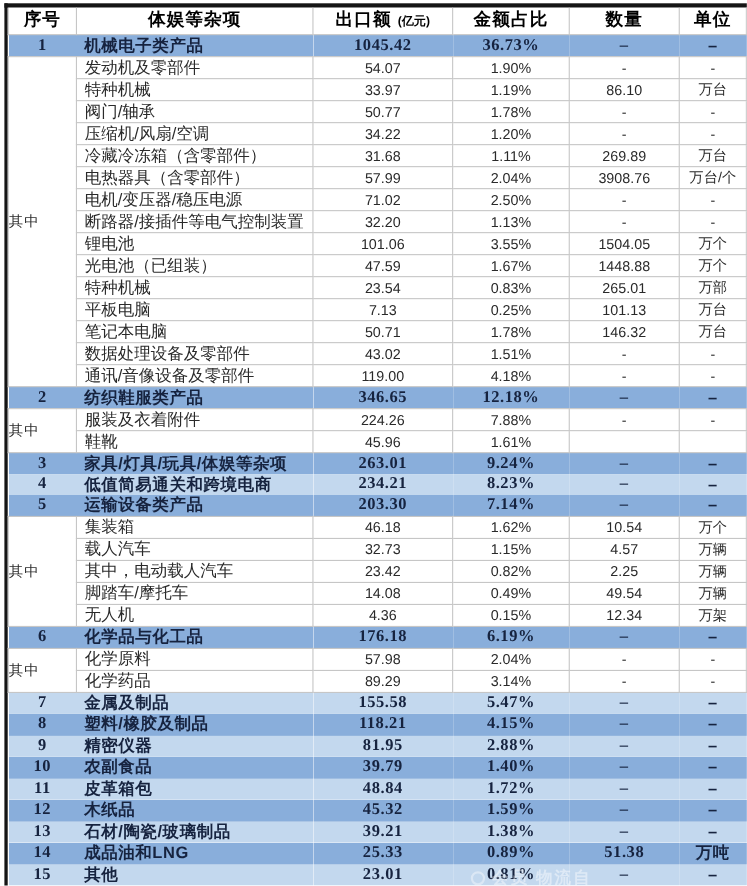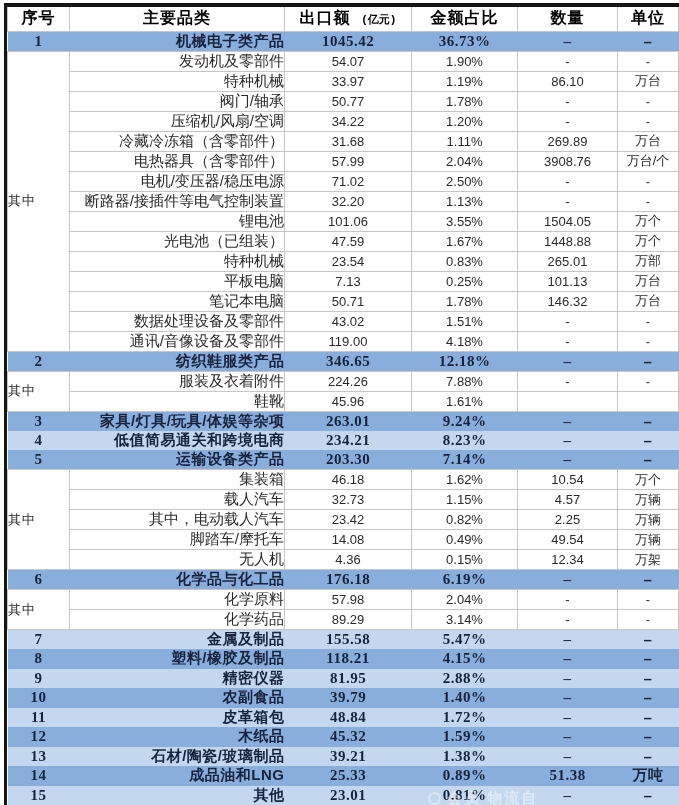--- a/index.html
+++ b/index.html
@@ -24,26 +24,25 @@
   col.c-no{width:62px;}
   col.c-name{width:215px;}
   col.c-amt{width:127px;}
   col.c-share{width:106px;}
   col.c-qty{width:100px;}
   col.c-unit{width:61px;}
   th{
     height:24px;border:1px solid var(--grid);border-top:none;background:#fff;
     font-weight:bold;font-size:16px;color:#000;text-align:center;vertical-align:middle;
     letter-spacing:1px;
-    font-family:Liberation Mono, monospace;
   }
   th .note{font-size:11px;font-weight:bold;letter-spacing:0;text-align:right;}
   td{height:19.5px;vertical-align:middle;font-size:13px;overflow:hidden;white-space:nowrap;}
   .c{text-align:center;}
-  .name{text-align:right;padding-left:7px;}
+  .name{text-align:left;padding-left:7px;}
   .num{font-family:"Liberation Serif","DejaVu Serif",serif;}
   tr.sub td{border:1px solid var(--grid);color:#2a2a2a;background:#fff;font-size:13px;}
   tr.sub td.name{font-size:15px;}
   td.group{
     border:1px solid var(--grid);background:#fff;color:#111;
     font-size:14px;vertical-align:middle;letter-spacing:1px;
   }
   tr.cat td{
     border:none;color:var(--navy);font-weight:bold;font-size:15px;letter-spacing:0.5px;
   }
@@ -73,21 +72,21 @@
         <col class="c-no">
           <col class="c-name">
           <col class="c-amt">
         <col class="c-share">
           <col class="c-qty">
           <col class="c-unit">
       </colgroup>
       <thead>
         <tr>
           <th>序号</th>
-          <th>主要品类</th>
+          <th>体娱等杂项</th>
           <th><span>出口额</span> <span class="note">(亿元)</span></th>
           <th>金额占比</th>
           <th>数量</th>
           <th>单位</th>
         </tr>
       </thead>
       <tbody id="tbody">
           <tr class="cat shade-m">
             <td class="c num">1</td>
             <td class="name">机械电子类产品</td>

